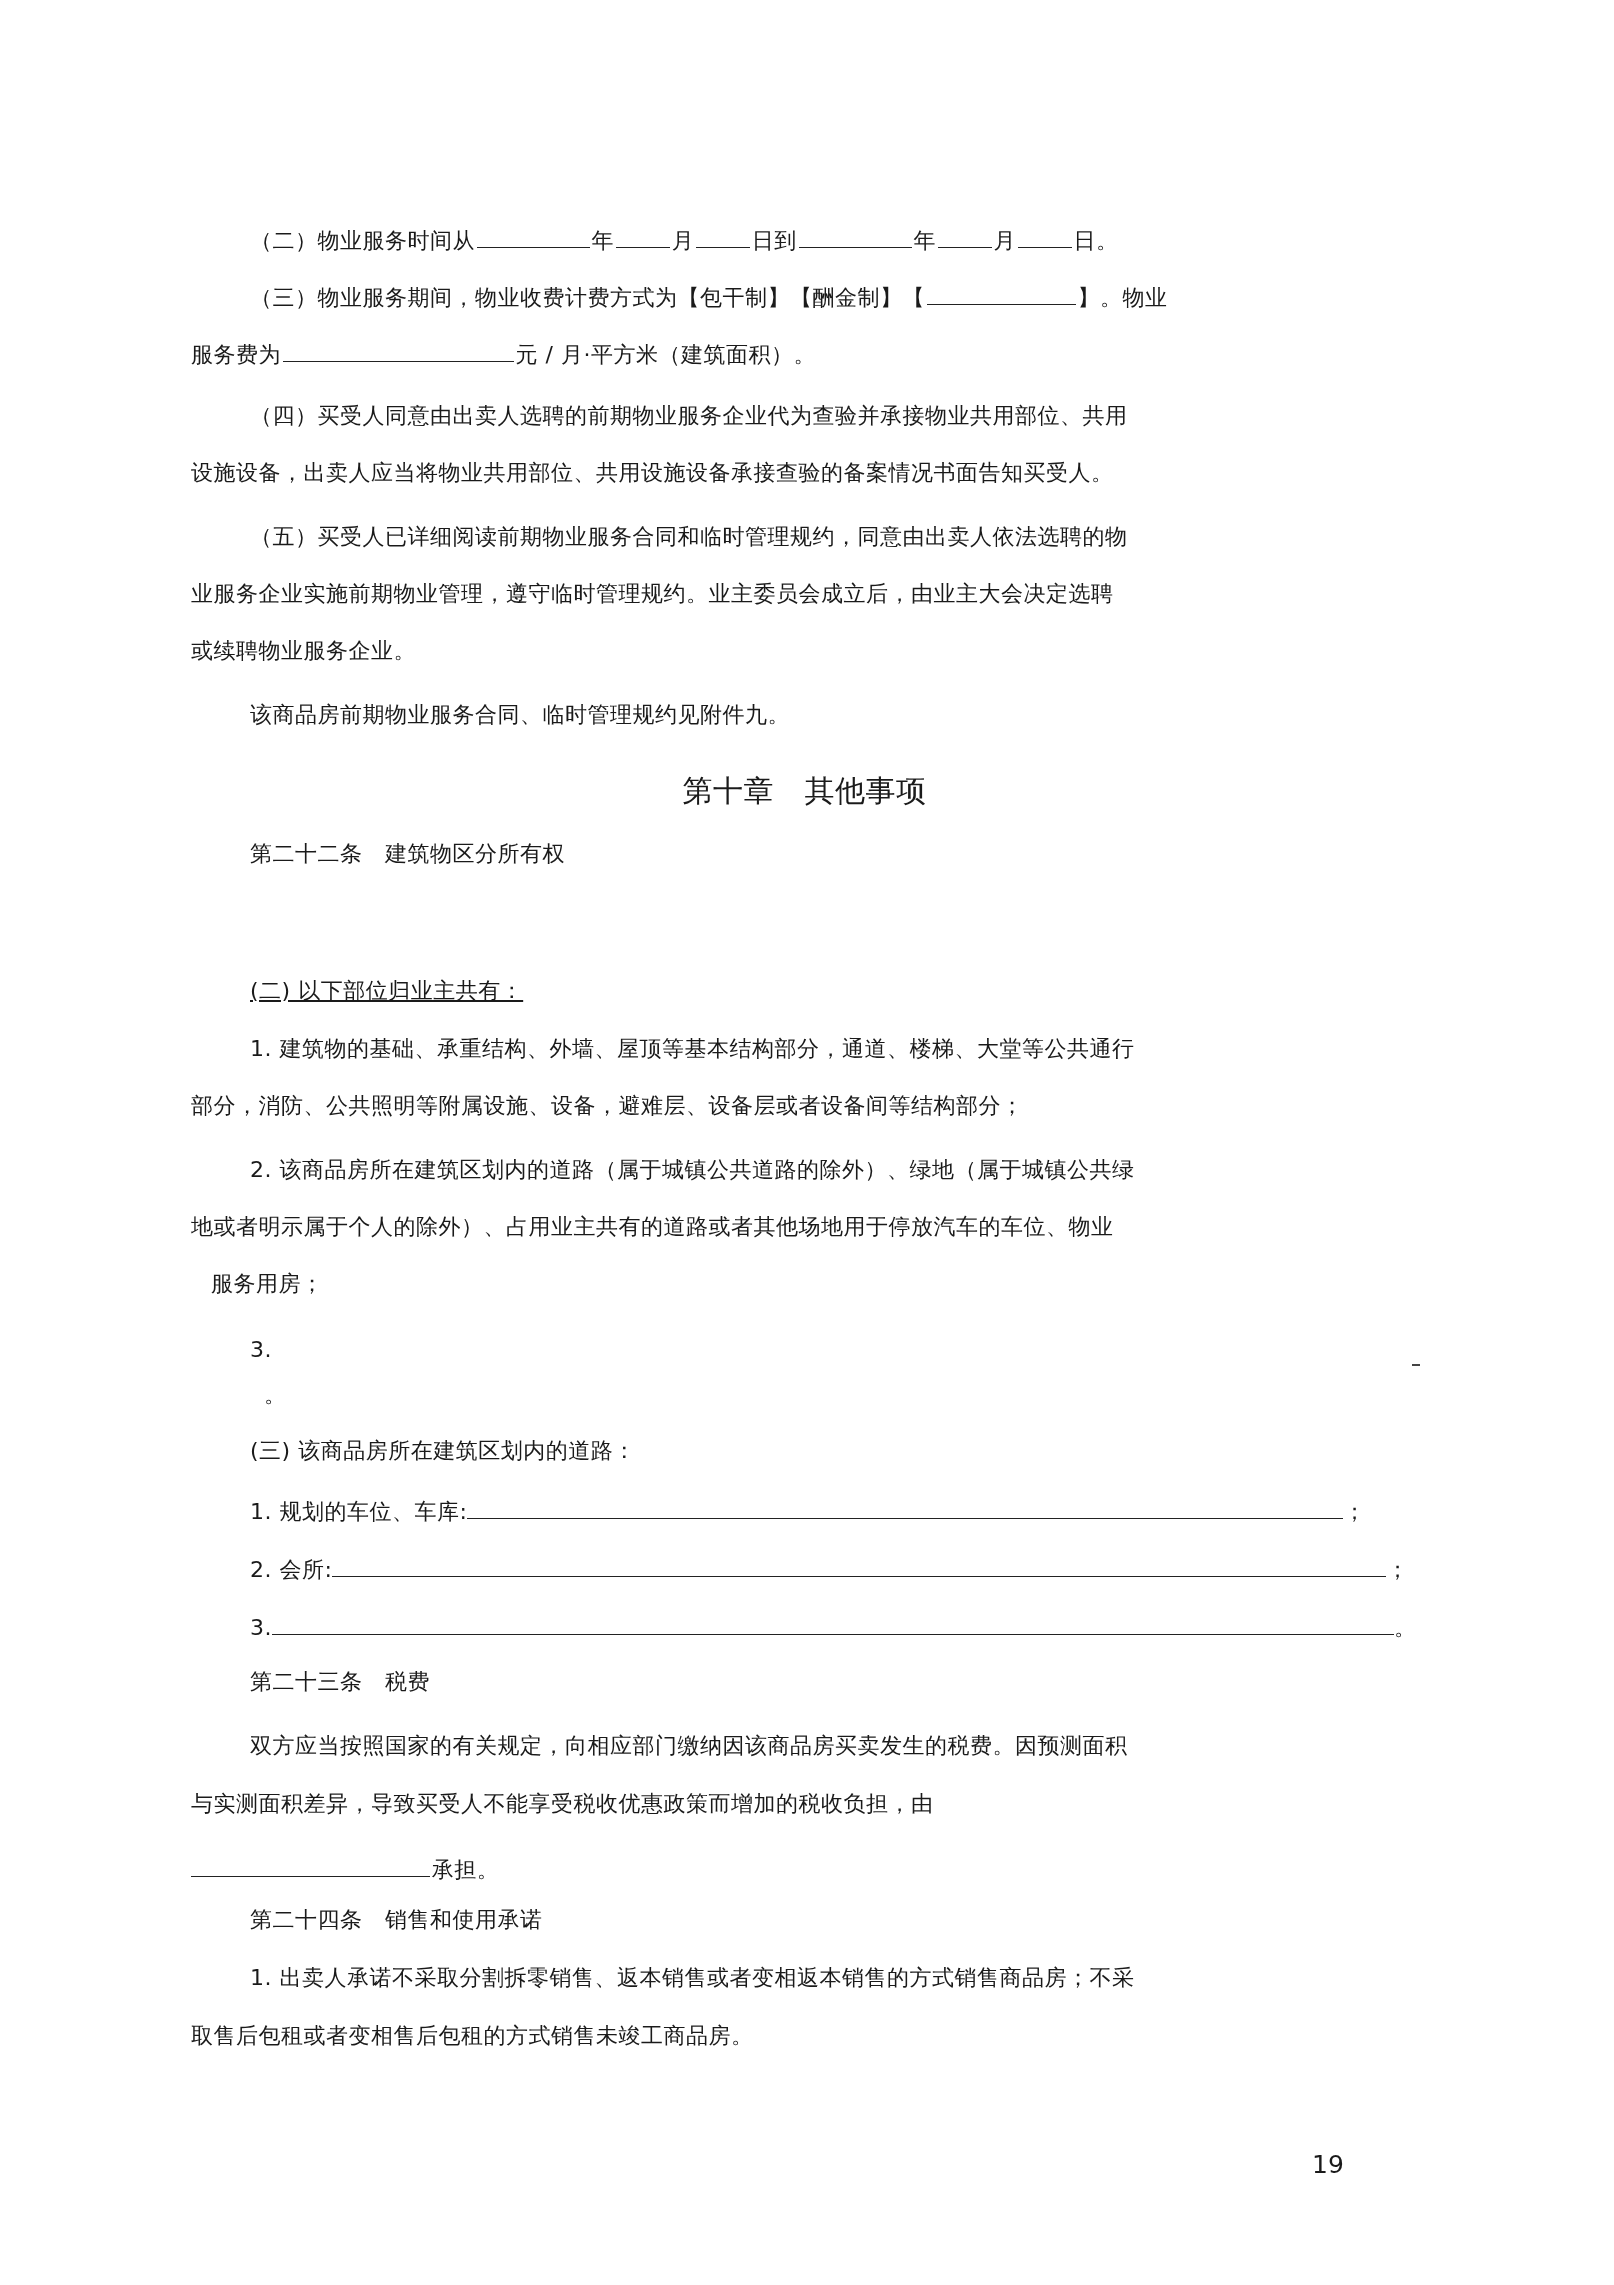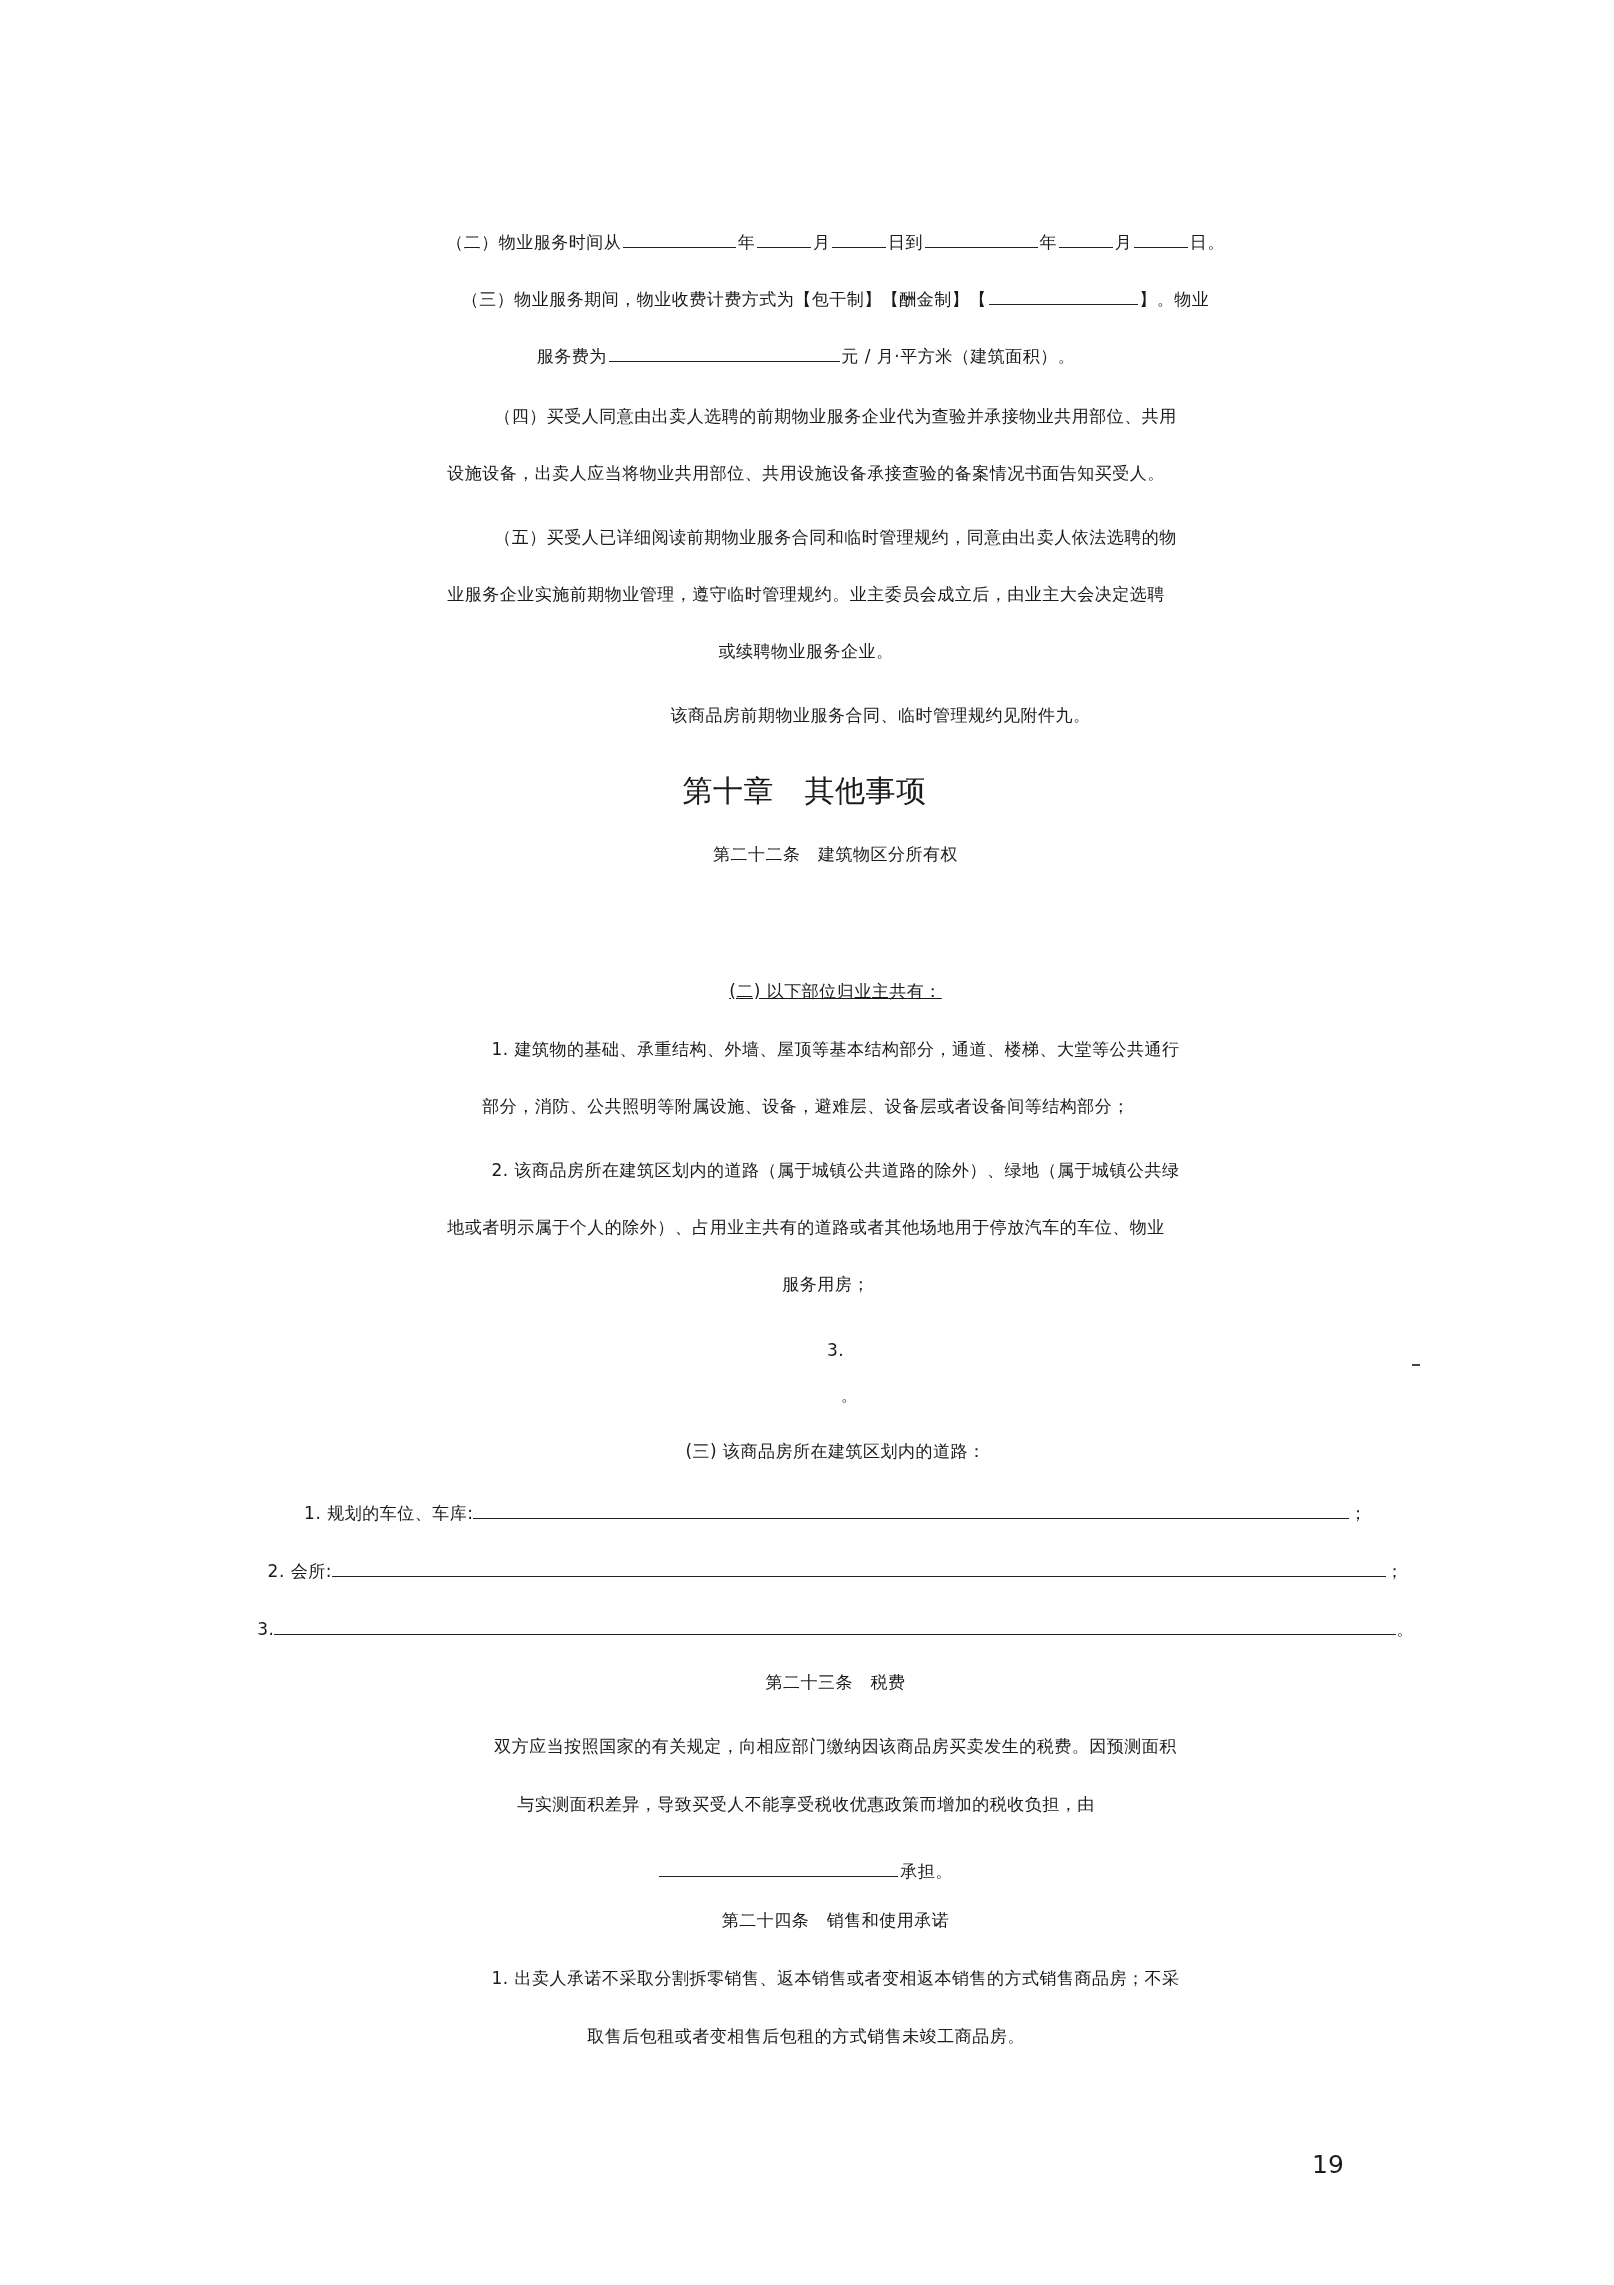--- a/index.html
+++ b/index.html
@@ -4,23 +4,22 @@
 <style>
   html, body { margin: 0; padding: 0; background: #ffffff; }
   body {
     width: 1615px; height: 2285px; position: relative; overflow: hidden;
     font-family: "DejaVu Sans", "Liberation Sans", sans-serif;
     color: #1a1a1a;
   }
   .page { position: absolute; left: 0; top: 0; width: 1615px; height: 2285px; }
   .line {
     position: absolute; left: 191px; width: 1230px;
-    font-size: 17px; line-height: 36px; white-space: nowrap;
+    font-size: 22px; line-height: 36px; white-space: nowrap;
     letter-spacing: 0.5px;
-    text-align: center;
   }
   .indent { left: 250px; width: 1171px; }
   .blank {
     display: inline-block; border-bottom: 1.8px solid #222; height: 27px;
     vertical-align: baseline; margin: 0 1.8px;
   }
   .b-xl { width: 113px; }
   .b-s { width: 54px; }
   .b-m { width: 149px; }
   .b-l { width: 231px; }
@@ -45,21 +44,21 @@
     <span>服务费为</span><span class="blank b-l"></span><span>元 / 月·平方米（建筑面积）。</span>
   </div>
 
   <div class="line indent" style="top:398px;">（四）买受人同意由出卖人选聘的前期物业服务企业代为查验并承接物业共用部位、共用</div>
   <div class="line" style="top:455px;">设施设备，出卖人应当将物业共用部位、共用设施设备承接查验的备案情况书面告知买受人。</div>
 
   <div class="line indent" style="top:519px;">（五）买受人已详细阅读前期物业服务合同和临时管理规约，同意由出卖人依法选聘的物</div>
   <div class="line" style="top:576px;">业服务企业实施前期物业管理，遵守临时管理规约。业主委员会成立后，由业主大会决定选聘</div>
   <div class="line" style="top:633px;">或续聘物业服务企业。</div>
 
-  <div class="line indent" style="top:697px;margin-left:45px;">该商品房前期物业服务合同、临时管理规约见附件九。</div>
+  <div class="line indent" style="top:697px;">该商品房前期物业服务合同、临时管理规约见附件九。</div>
 
   <div class="line center" style="top:773px;">第十章　其他事项</div>
 
   <div class="line indent" style="top:836px;">第二十二条　建筑物区分所有权</div>
   <div class="line indent" style="top:973px;text-decoration:underline;">(二) 以下部位归业主共有：</div>
   <div class="line indent" style="top:1031px;">1. 建筑物的基础、承重结构、外墙、屋顶等基本结构部分，通道、楼梯、大堂等公共通行</div>
   <div class="line" style="top:1088px;">部分，消防、公共照明等附属设施、设备，避难层、设备层或者设备间等结构部分；</div>
   <div class="line indent" style="top:1152px;">2. 该商品房所在建筑区划内的道路（属于城镇公共道路的除外）、绿地（属于城镇公共绿</div>
   <div class="line" style="top:1209px;">地或者明示属于个人的除外）、占用业主共有的道路或者其他场地用于停放汽车的车位、物业</div>
   <div class="line" style="top:1266px;margin-left:20px;">服务用房；</div>

